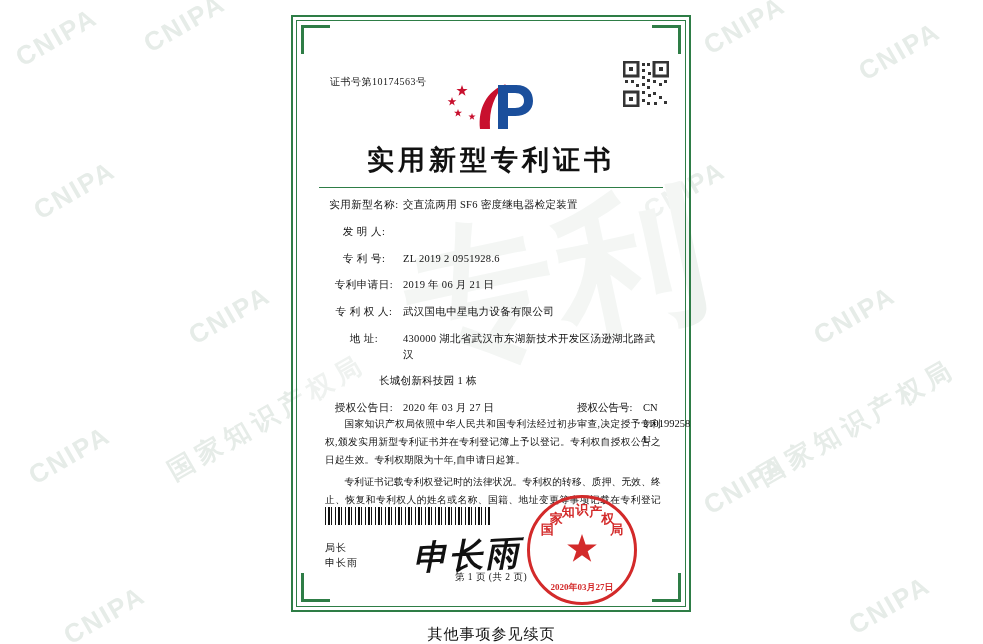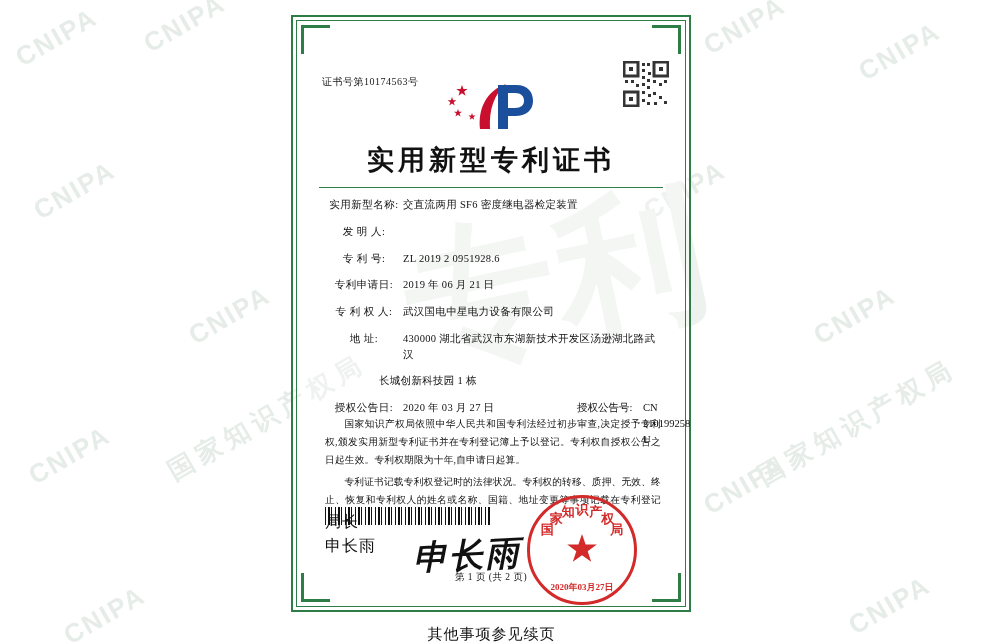--- a/index.html
+++ b/index.html
@@ -91,21 +91,21 @@
     position: absolute;
     left: 22px;
     top: 22px;
     right: 22px;
     bottom: 22px;
   }
 
   
   .cert-no {
     position: absolute;
-    left: 9px;
+    left: 17px;
     top: 38px;
     font-size: 10px;
     color: #1a1a1a;
     letter-spacing: 0.5px;
   }
   .qr {
     position: absolute;
     right: 0;
     top: 24px;
     width: 46px;
@@ -217,22 +217,22 @@
       #111 0px, #111 1px, #fff 1px, #fff 3px,
       #111 3px, #111 5px, #fff 5px, #fff 6px,
       #111 6px, #111 7px, #fff 7px, #fff 10px
     );
   }
 
   
   .sig-label {
     position: absolute;
     left: 12px;
-    top: 473px;
-    font-size: 16px;
+    top: 503px;
+    font-size: 10px;
     line-height: 1.5;
     color: #111;
     letter-spacing: 1px;
   }
   .sig-script {
     position: absolute;
     left: 100px;
     top: 496px;
     font-size: 34px;
     font-family: "Liberation Serif", serif;

